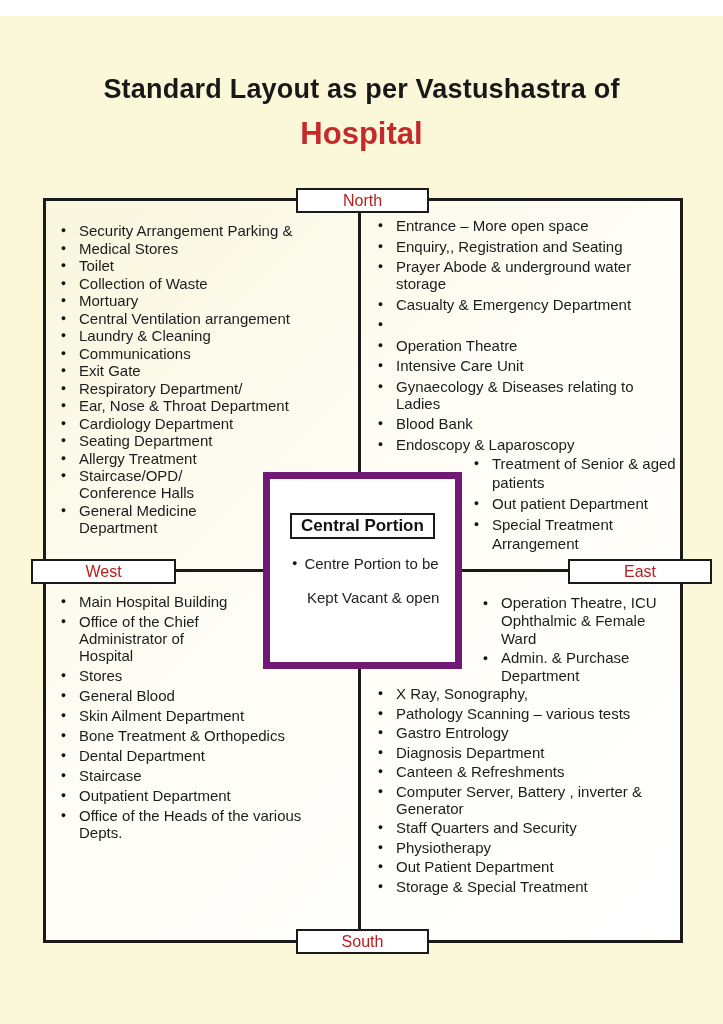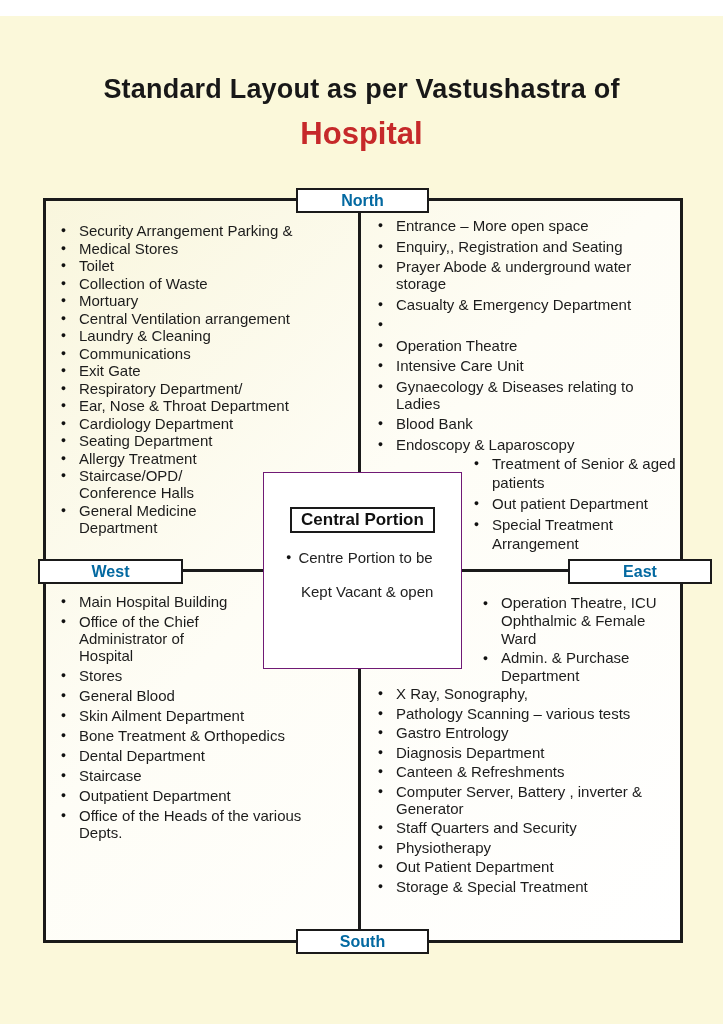--- a/index.html
+++ b/index.html
@@ -13,28 +13,28 @@
             font-size:31px; font-weight:bold; }
 
   .outer  { position:absolute; left:43px; top:182px; width:640px; height:745px;
             border:3px solid #1a1a1a;
             background:linear-gradient(135deg,#f9f6dd 0%, #fefdf6 45%, #ffffff 100%); }
 
   .vline  { position:absolute; left:358px; top:183px; width:3px;  height:743px; background:#1a1a1a; }
   .hline  { position:absolute; left:44px;  top:553px; width:638px; height:3px;  background:#1a1a1a; }
 
   .dirbox { position:absolute; background:#ffffff; border:2px solid #1a1a1a;
-            font-weight:bold; font-size:16px; color:#0369a1; text-align:center; line-height:21px; height:25px; }
+            font-weight:normal; font-size:16px; color:#b91c1c; text-align:center; line-height:21px; height:25px; }
   .north  { left:296px; top:172px; width:133px; }
   .south  { left:296px; top:913px; width:133px; }
-  .west   { left:38px;  top:543px; width:145px; }
+  .west   { left:31px;  top:543px; width:145px; }
   .east   { left:568px; top:543px; width:144px; }
 
   .central { position:absolute; left:263px; top:456px; width:199px; height:197px;
-             background:#ffffff; border:1px solid #701a75; }
+             background:#ffffff; border:7px solid #701a75; }
   .central-heading { margin:34px auto 0; width:max-content; max-width:180px;
              border:2px solid #1a1a1a; padding:1px 9px; font-weight:bold; font-size:17px; color:#111; }
   .central-note { margin-top:16px; font-size:15px; color:#222; }
   .central-note .row1 { padding-left:22px; display:flex; align-items:center; }
   .central-note .row1 .bullet { margin-right:7px; }
   .central-note .row2 { padding-left:37px; margin-top:17px; }
 
   .list { position:absolute; color:#1c1c1c; font-size:15px; }
   .li   { display:flex; }
   .bullet { flex:none; font-size:9px; line-height:17px; color:#111; }

